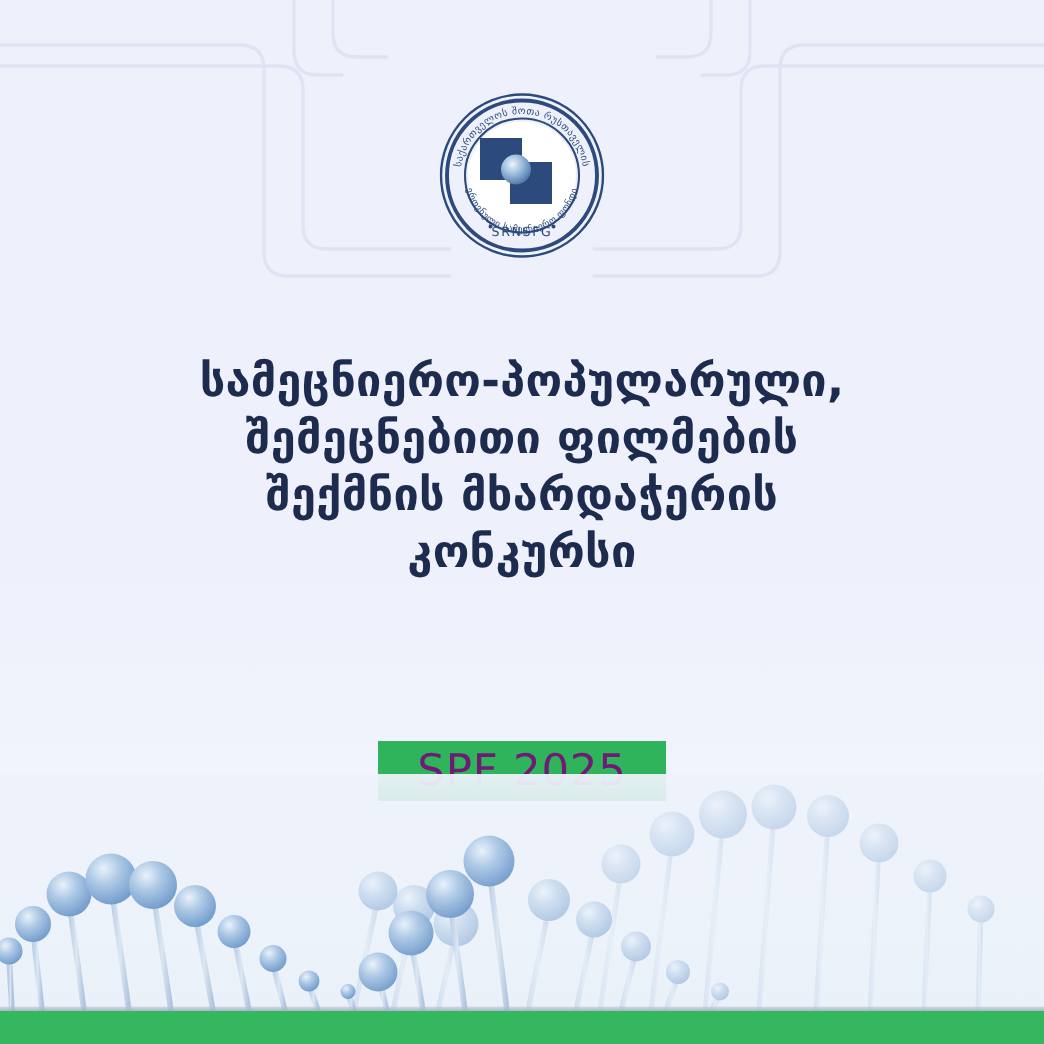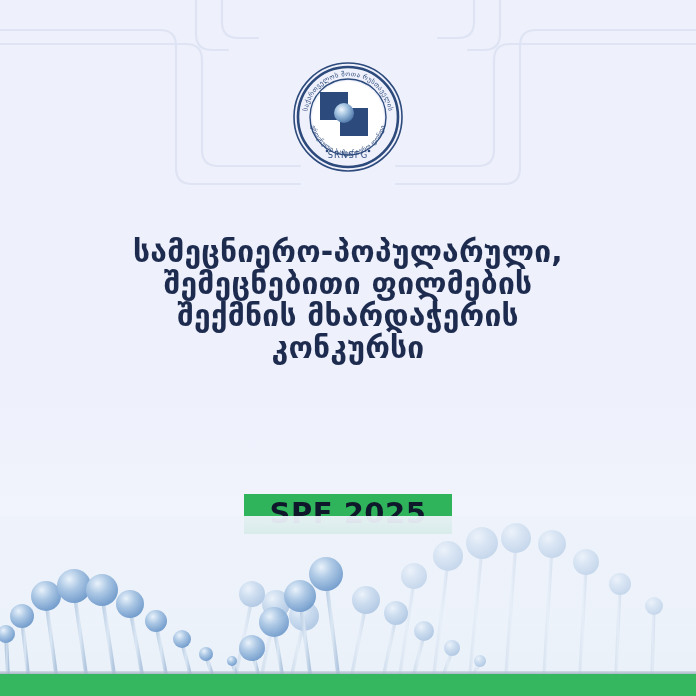--- a/index.html
+++ b/index.html
@@ -22,34 +22,34 @@
   }
   .logo{width:110px;height:110px;display:block;}
 
   
   .title{
     position:absolute;left:0;right:0;top:236px;
     text-align:center;
     color:#1d2b4f;
     font-weight:bold;
     font-size:30px;
-    line-height:32px;
+    line-height:38px;
     letter-spacing:0.2px;
     padding:0 40px;
     box-sizing:border-box;
     white-space:pre-line;
   }
 
   
   .badge-row{
     position:absolute;left:0;right:0;top:494px;display:flex;justify-content:center;
   }
   .badge{
-    background:#2fb45c;color:#0f172a;
-    font-size:29px;font-weight:700;
+    background:#2fb45c;color:#701a75;
+    font-size:29px;font-weight:400;
     padding:3px 26px 5px 26px;
     letter-spacing:0.5px;
     line-height:32px;
     display:inline-block;
   }
 
   
   .dna{position:absolute;left:0;bottom:0;width:696px;height:180px;display:block;}
 
   

